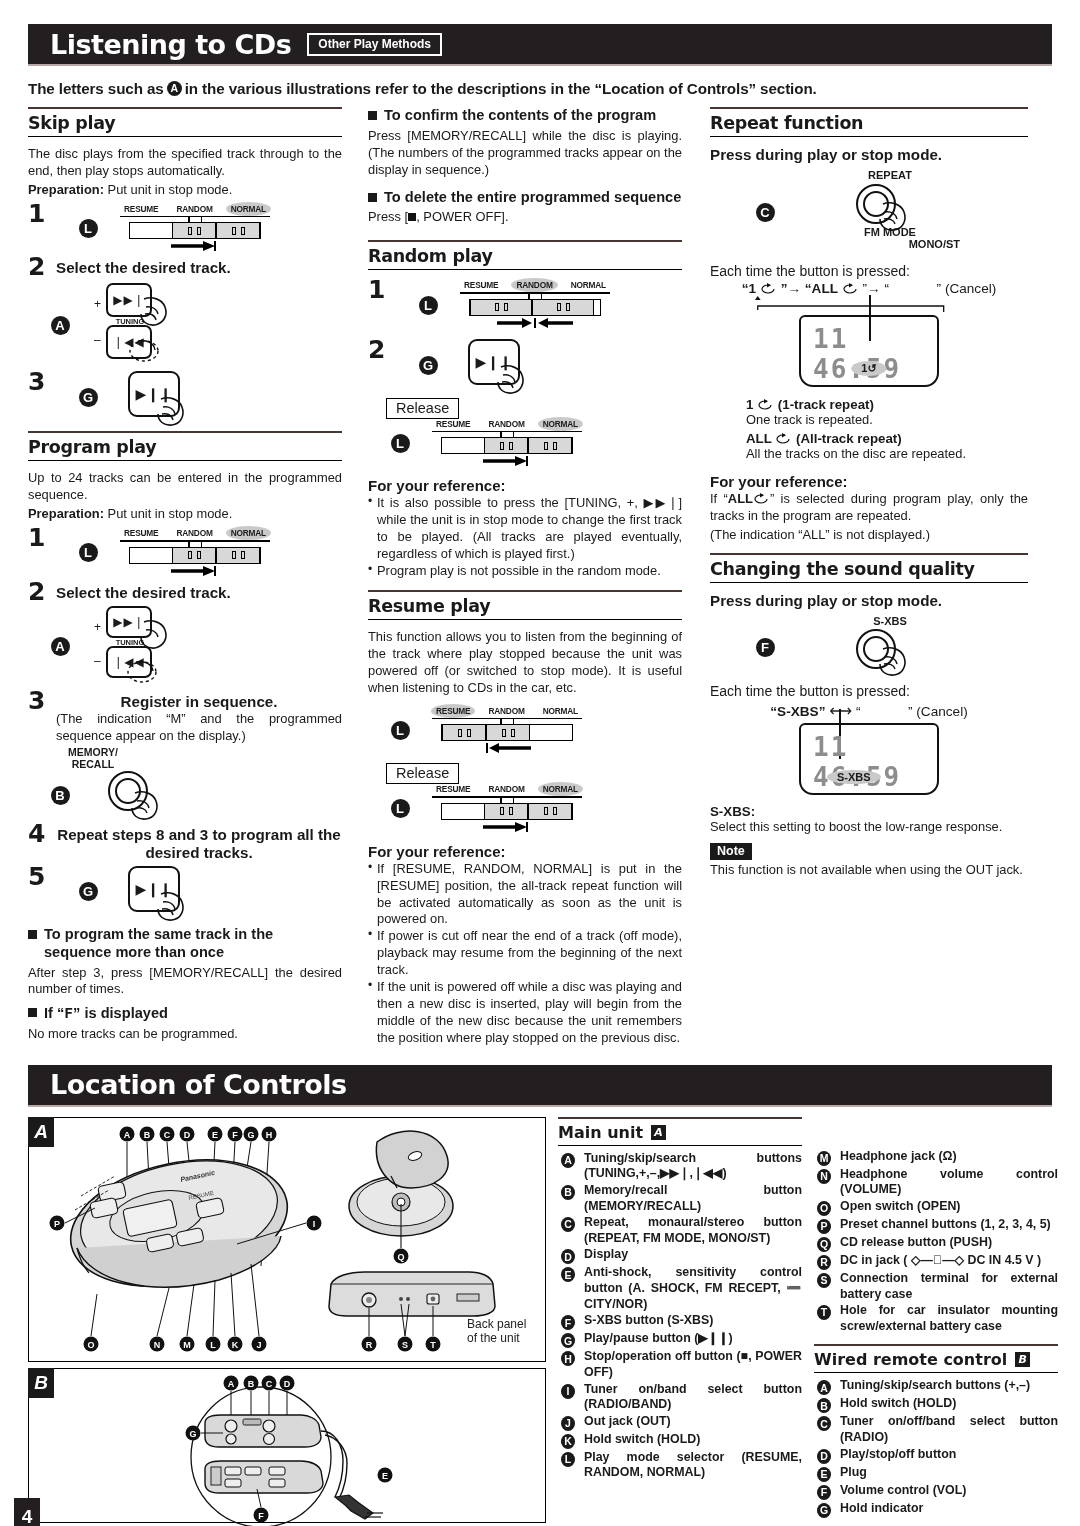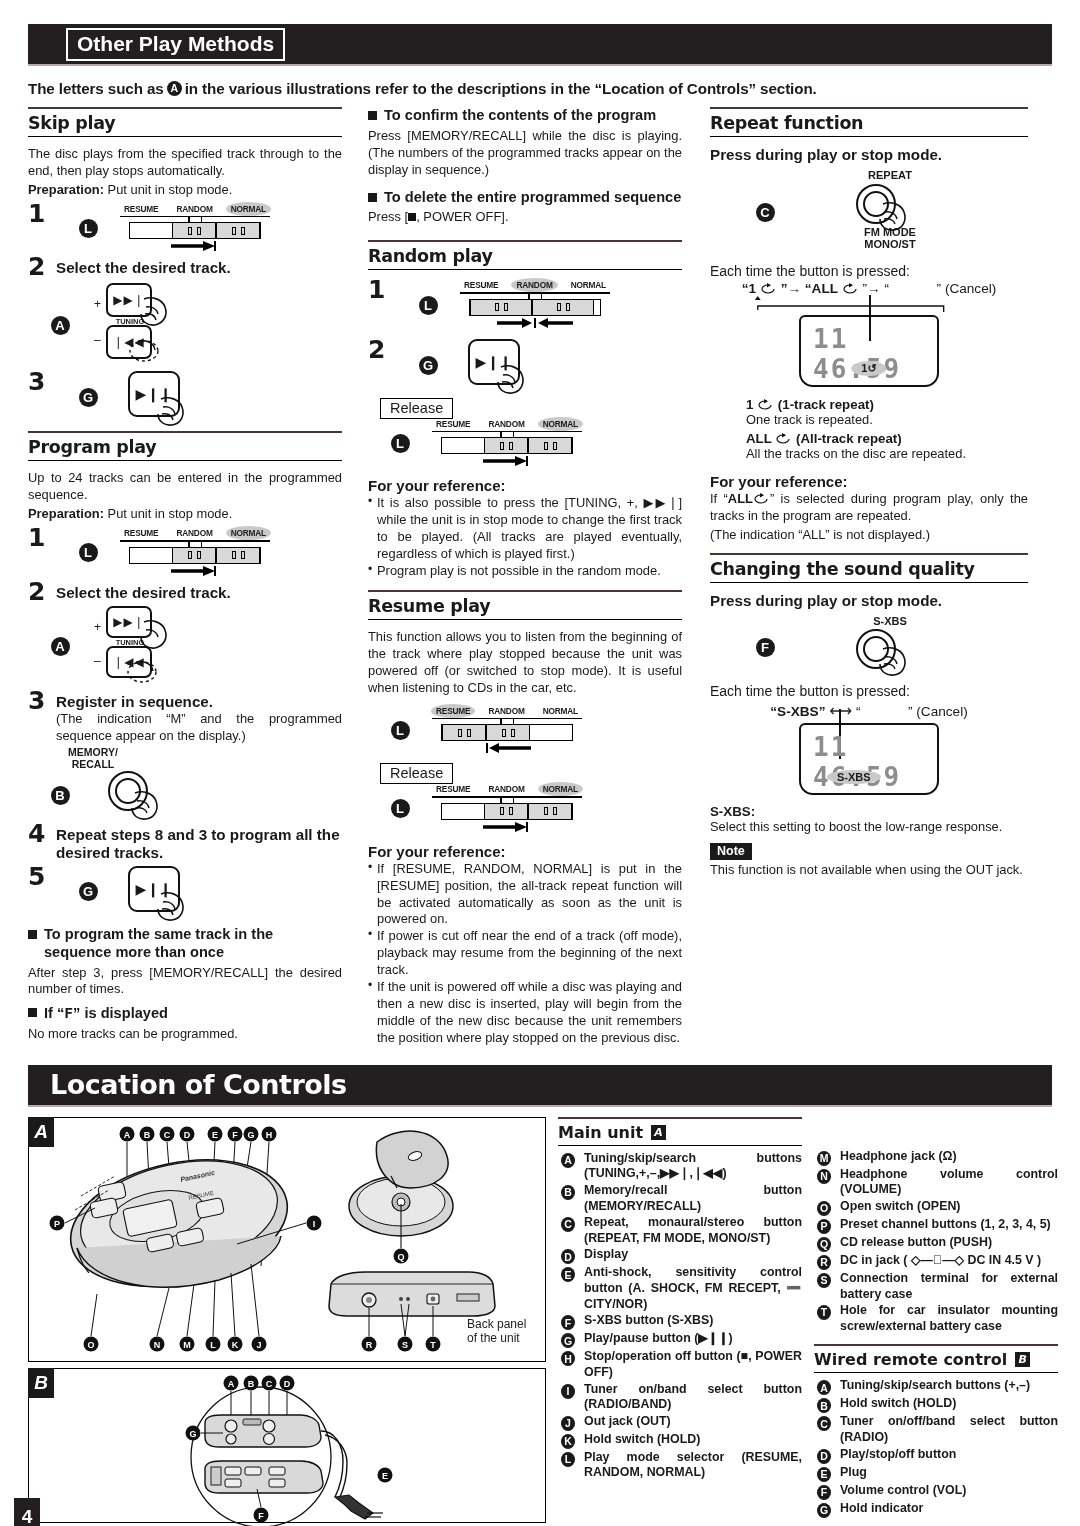--- a/index.html
+++ b/index.html
@@ -24,21 +24,21 @@
   }
   .banner.top { margin-top:24px; }
   .banner-title {
     font-size:27px; font-weight:bold; letter-spacing:-0.5px;
     font-family:"DejaVu Sans", sans-serif;
   }
   .banner-tag {
     margin-left:16px;
     border:2px solid #fff;
     padding:2px 9px 3px;
-    font-size:21px; font-weight:bold;
+    font-size:12px; font-weight:bold;
     font-family:"Liberation Sans", sans-serif;
   }
   .banner-underline { margin:0 28px; height:2px; background:#b9a8a8; }
 
   
   .intro {
     margin:14px 28px 10px;
     font-size:15.2px; font-weight:bold; letter-spacing:-0.1px;
     display:flex; align-items:center; gap:0px;
   }
@@ -100,21 +100,21 @@
     content:"\2022"; position:absolute; left:0; top:-1px; font-size:12px;
   }
 
   
   .step { display:flex; align-items:flex-start; margin:4px 0 0; }
   .stepnum {
     font-family:"DejaVu Sans", sans-serif;
     font-size:25px; font-weight:bold; line-height:1;
     width:28px; flex:0 0 28px; margin-top:-2px;
   }
-  .steptext { font-size:15.2px; font-weight:bold; line-height:1.2; padding-top:3px; }
+  .steptext { font-size:15.2px; font-weight:bold; line-height:1.2; padding-top:3px;text-align:center; }
   .stepnote { font-size:12.9px; font-weight:normal; line-height:1.3; text-align:justify; }
 
   .illo-row { display:flex; align-items:center; margin:2px 0 2px; }
   .illo-row .badge { width:64px; text-align:center; flex:0 0 64px; }
 
   
   .switch { position:relative; width:150px; }
   .switch .labels {
     display:flex; justify-content:space-between;
     font-size:8.3px; font-weight:bold; letter-spacing:-0.2px;
@@ -159,21 +159,21 @@
     border:2.2px solid #111; position:relative; background:#fff;
   }
   .roundbtn:after {
     content:""; position:absolute; inset:5px; border-radius:50%; border:2px solid #111;
   }
 
   .caption-sm { font-size:10.5px; font-weight:bold; text-align:center; line-height:1.15; }
 
   .release-box {
     border:1.6px solid #000; display:inline-block;
-    padding:1px 9px 2px; font-size:14.5px; margin:7px 12px 3px;
+    padding:1px 9px 2px; font-size:14.5px; margin:7px 18px 3px;
   }
 
   
   .lcd {
     width:140px; height:72px; border:2px solid #111;
     border-radius:6px 6px 14px 14px; margin:3px auto 0;
     position:relative; background:#fff;
   }
   .lcd .digits {
     position:absolute; top:7px; left:12px; right:8px;
@@ -241,20 +241,21 @@
   }
 
   svg { overflow:visible; }
 </style>
 </head>
 <body>
 
 <div class="page">
 
   <div class="banner top">
+    <span class="banner-title">Listening to CDs</span>
     <span class="banner-tag">Other Play Methods</span>
   </div>
   <div class="banner-underline"></div>
 
   <div class="intro">
     <span>The letters such as</span>
     <span class="cl">A</span>
     <span>in the various illustrations refer to the descriptions in the “Location of Controls” section.</span>
   </div>
 
@@ -732,21 +733,21 @@
           <div class="caption-sm" style="font-size:11px;">REPEAT</div>
           <div style="position:relative;height:44px;">
             <div class="roundbtn" style="position:absolute;left:36px;top:2px;"></div>
             <svg style="position:absolute;left:58px;top:18px;" width="48" height="32" viewBox="0 0 48 32">
               <path d="M5,4 C13,1 23,4 26,12 C29,20 25,29 16,30 C8,31 2,26 2,19" fill="none" stroke="#111" stroke-width="1.6"></path>
               <path d="M7,12 C13,11 18,14 19,19" fill="none" stroke="#111" stroke-width="1.4"></path>
               <path d="M6,19 C11,18 16,20 17,24" fill="none" stroke="#111" stroke-width="1.4"></path>
             </svg>
           </div>
           <div class="caption-sm" style="font-size:11px;">FM MODE</div>
-          <div class="caption-sm" style="font-size:11px;">MONO/ST</div>
+          <div class="caption-sm" style="font-size:11px;text-align:right;">MONO/ST</div>
         </div>
       </div>
 
       <div class="each-press">Each time the button is pressed:</div>
       <div class="cycle">
         <div>
           <span class="b">“1</span>
           <svg class="rot" viewBox="0 0 17 11">
             <path d="M14,6 A6,4 0 1 1 8,2 L10,2" fill="none" stroke="#111" stroke-width="1.2"></path>
             <polygon points="7,0 11,2.2 7,4.4" fill="#111"></polygon>

